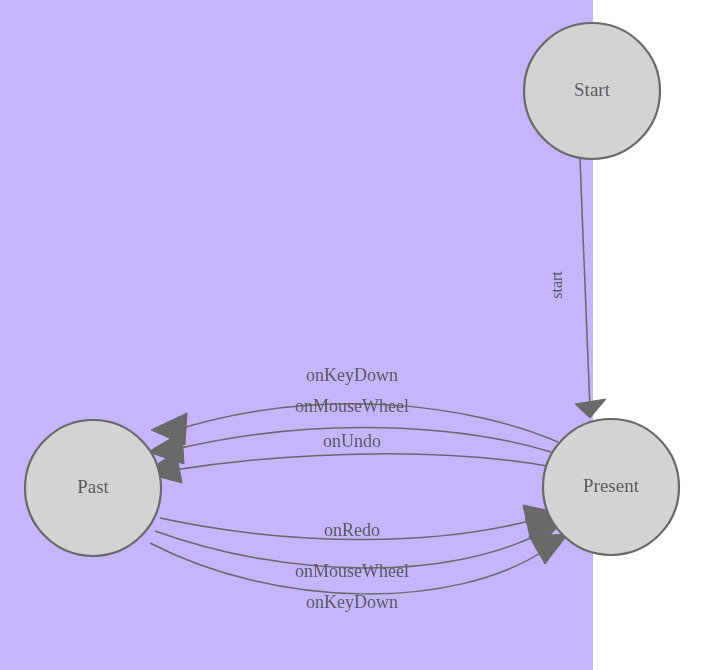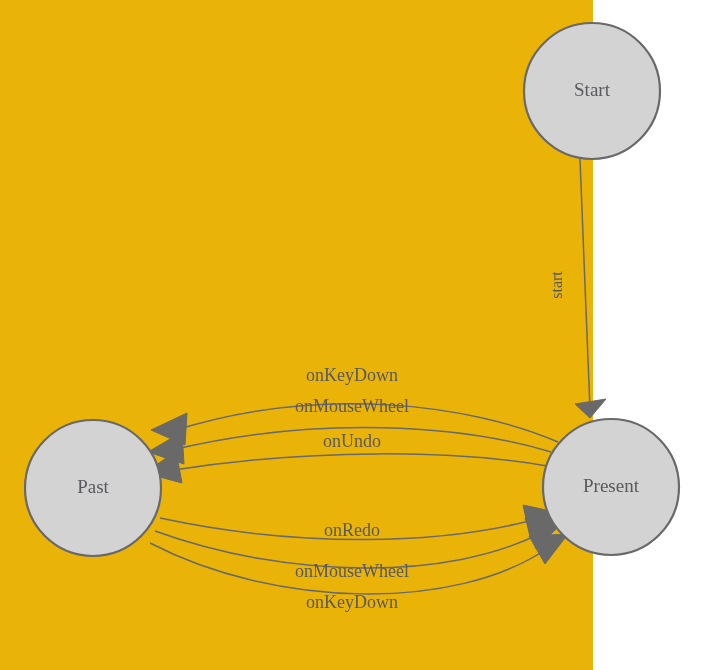--- a/index.html
+++ b/index.html
@@ -11,21 +11,21 @@
     width: 721px;
     height: 670px;
     background: #ffffff;
     font-family: "Liberation Serif", "DejaVu Serif", serif;
     overflow: hidden;
   }
   #diagram-root {
     position: relative;
     width: 593px;
     height: 670px;
-    background: #eab308;
+    background: #c4b5fd;
   }
   svg#graph {
     position: absolute;
     top: 0;
     left: 0;
     width: 721px;
     height: 670px;
     display: block;
   }
   .node-shape {

